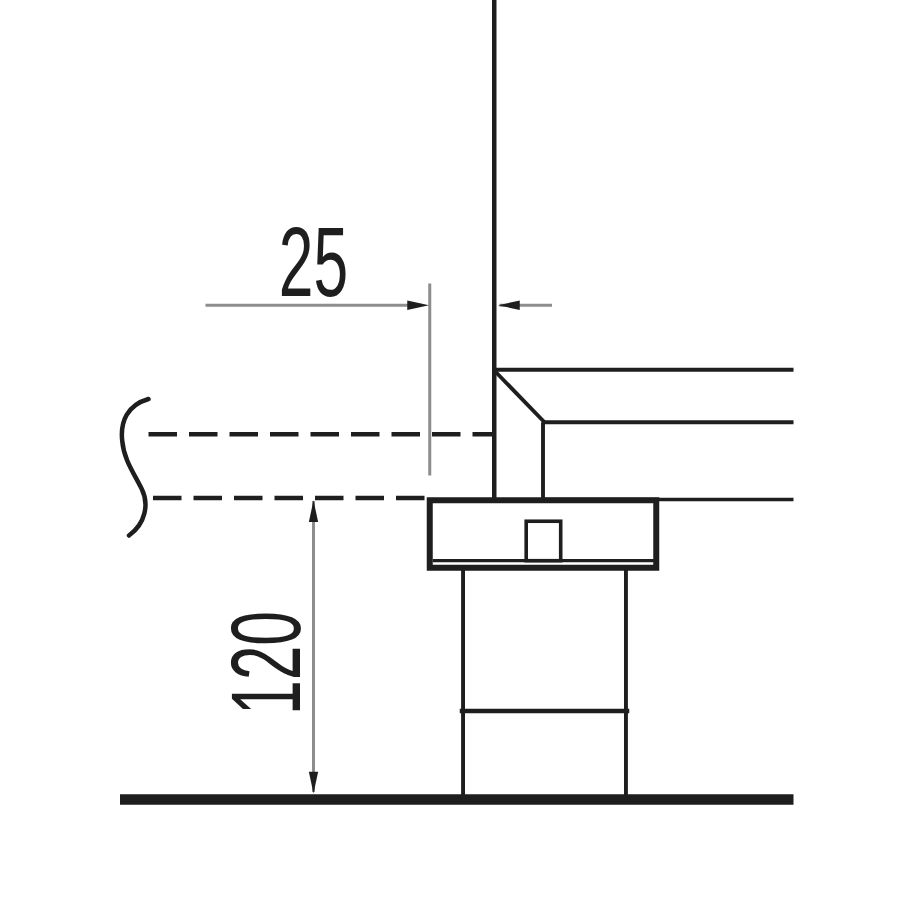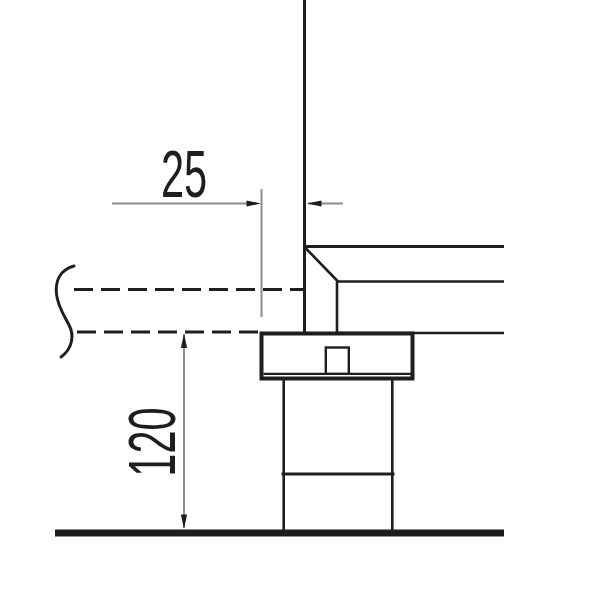--- a/index.html
+++ b/index.html
@@ -7,20 +7,21 @@
     padding: 0;
     background: #ffffff;
   }
   .canvas {
     position: relative;
     width: 504px;
     height: 600px;
     background: #ffffff;
     overflow: hidden;
     font-family: "Liberation Sans", sans-serif;
+    padding-left: 25px;
   }
   svg { display: block; }
 
   
   .ln   { stroke: #1e1e1e; fill: none; }
   .w22  { stroke-width: 2.2px; }
   .w24  { stroke-width: 2.4px; }
   .w26  { stroke-width: 2.6px; }
   .w28  { stroke-width: 2.8px; }
   .w30  { stroke-width: 3px; }

